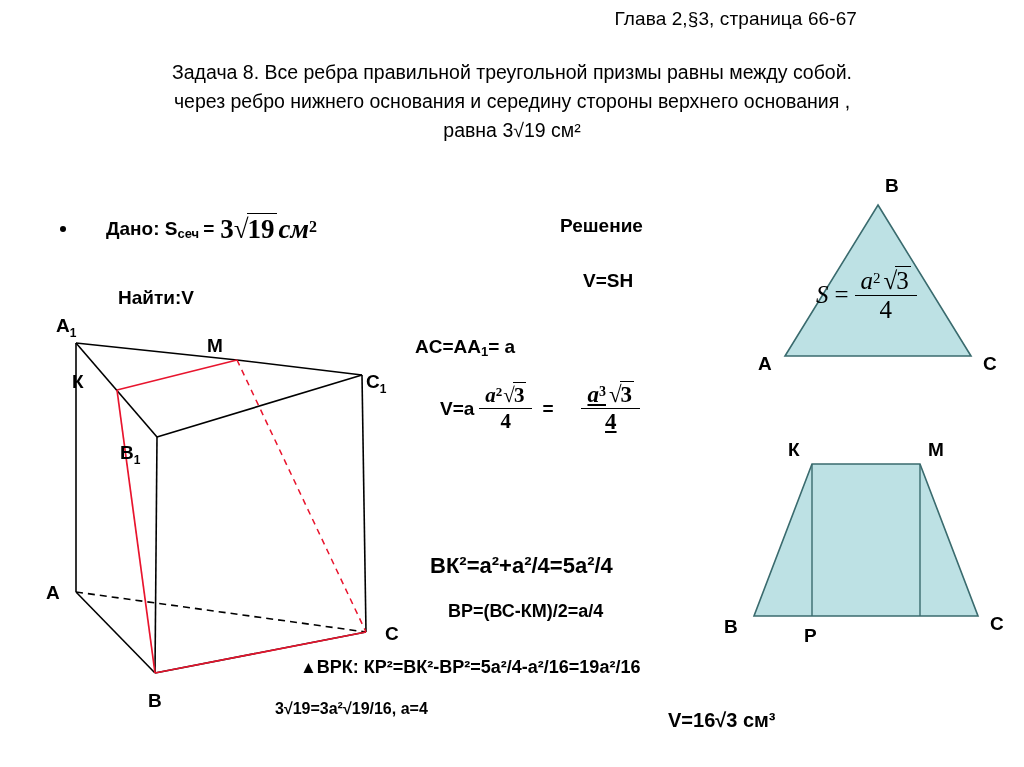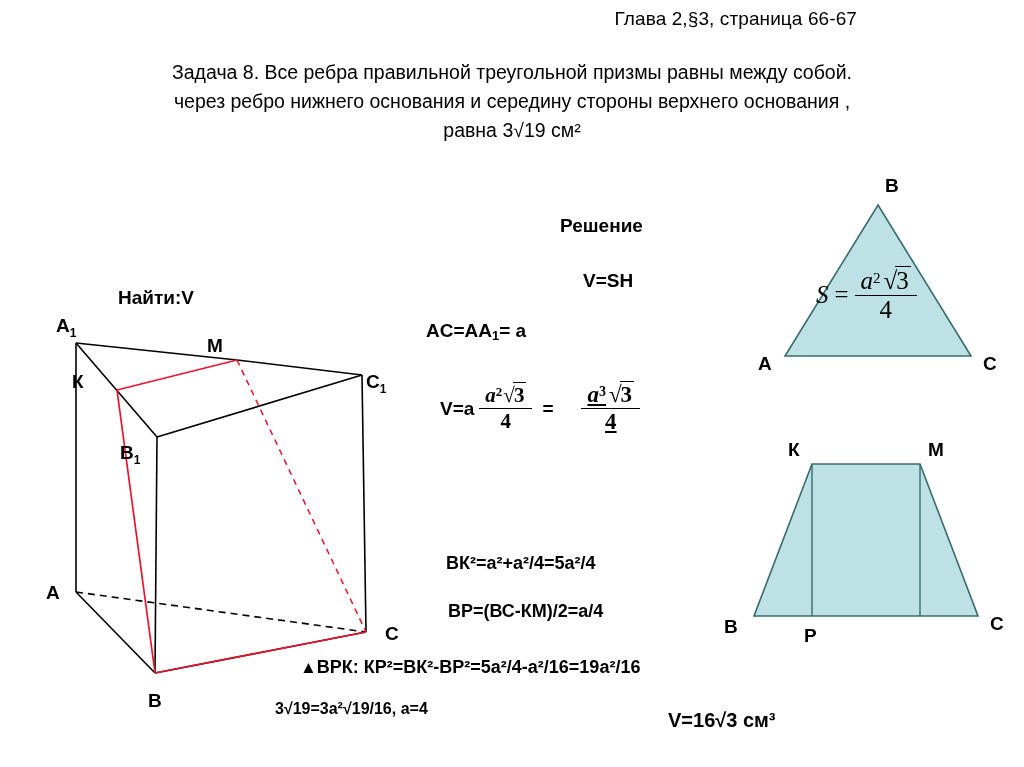--- a/index.html
+++ b/index.html
@@ -65,28 +65,28 @@
   }
 
   
   .frac{display:inline-block;text-align:center;vertical-align:middle;}
   .frac .num{display:block;padding:0 6px;}
   .frac .den{display:block;border-top:1.8px solid #000;padding:0 6px;}
 
   
   .sol-title{top:215px;left:560px;font-size:19px;font-weight:bold;}
   .sol-vsh{top:270px;left:583px;font-size:19px;font-weight:bold;}
-  .sol-ac{top:320px;left:415px;font-size:19px;font-weight:bold;margin-left:11px;}
+  .sol-ac{top:336px;left:415px;font-size:19px;font-weight:bold;}
 
   .sol-vformula{top:382px;left:440px;font-size:19px;font-weight:bold;display:flex;align-items:center;}
   .sol-vformula .eqsign{margin:0 10px;font-weight:bold;font-size:19px;}
 
   .sol-ssech{top:470px;left:418px;font-size:21px;font-weight:bold;}
   .sol-rect{top:505px;left:408px;font-size:21px;font-weight:bold;}
-  .sol-bk{top:553px;left:446px;font-size:18px;font-weight:bold;}
+  .sol-bk{top:553px;left:430px;font-size:22px;font-weight:bold;}
   .sol-bp{top:601px;left:448px;font-size:18px;font-weight:bold;}
   .sol-bpk{top:657px;left:300px;font-size:18px;font-weight:bold;}
   .sol-eq{top:700px;left:275px;font-size:16px;font-weight:bold;}
   .sol-answer{top:700px;left:668px;font-size:20px;font-weight:bold;margin-top:9px;}
 
   .tri-glyph{font-size:17px;}
 
   
   svg{position:absolute;overflow:visible;}
   .fig-label{font-family:"Liberation Sans",sans-serif;font-weight:bold;font-size:19px;fill:#000;}
@@ -98,20 +98,28 @@
 <div id="slide">
 
   <div class="abs slide-title">Глава 2,§3, страница 66-67</div>
 
   <div class="abs problem-text">
     <div>Задача 8. Все ребра правильной треугольной призмы равны между собой.</div>
     <div>через ребро нижнего основания и середину стороны верхнего основания ,</div>
     <div>равна 3√19  см²</div>
   </div>
 
+  <div class="abs given-row">
+    <span class="bullet-dot"></span>
+    <span class="given-label"><span>Дано: S</span><span class="sub">сеч</span><span style="margin-left:4px">=</span>
+    </span>
+    <span class="mth" style="font-size:27px;margin-left:6px;">
+      <span class="mth-up">3</span><span class="rad"><span class="rsym">√</span><span class="rbody">19</span></span><span class="mth" style="margin-left:2px;">см</span><span class="sup mth-up" style="font-size:16px;">2</span>
+    </span>
+  </div>
 
   <div class="abs find-label">Найти:V</div>
 
   <svg style="left:0px;top:0px;width:420px;height:767px;" viewBox="0 0 420 767">
 
     <g stroke="#000000" stroke-width="1.6" fill="none">
       <line x1="76" y1="343" x2="237" y2="360"></line>
       <line x1="237" y1="360" x2="362" y2="375"></line>
       <line x1="76" y1="343" x2="157" y2="437"></line>
       <line x1="157" y1="437" x2="362" y2="375"></line>

